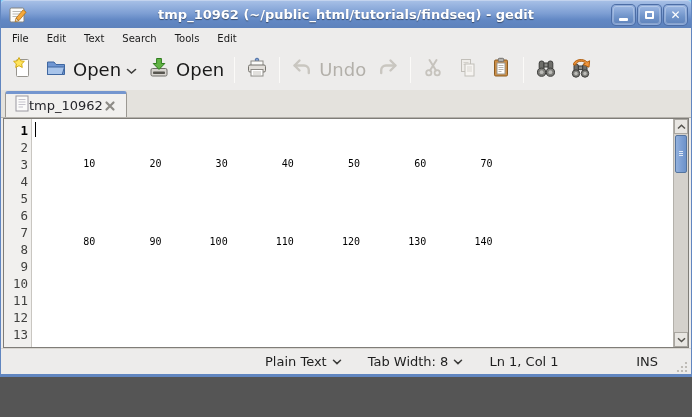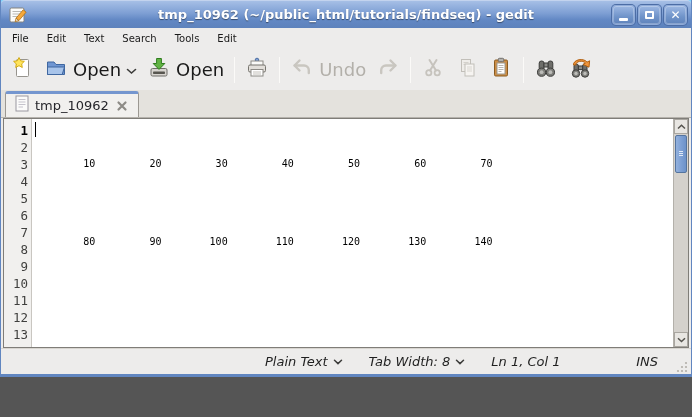--- a/index.html
+++ b/index.html
@@ -43,21 +43,21 @@
   .toolbar{ height:41px; flex:0 0 41px; display:flex; align-items:center; padding:0 4px; background:#edeceb;}
   .tbtn{ display:flex; align-items:center; gap:5px; padding:4px 5px; border-radius:3px; cursor:pointer; }
   .tbtn .lbl{ font-size:18px; color:#1a1a1a; }
   .tbtn.disabled .lbl{ color:#b3b0aa; }
   .tsep{ width:1px; height:26px; background:#d3d0cb; border-right:1px solid #fbfaf8; margin:0 5px; }
   .chev{ display:inline-block; }
 
   
   .tabbar{ height:28px; flex:0 0 28px; background:#e4e2dd; display:flex; align-items:flex-end; padding-left:4px; border-bottom:1px solid #b5b2ac;}
   .tab{
-    height:26px; display:flex; align-items:center; gap:6px; padding:0 9px;
+    height:26px; display:flex; align-items:center; padding:0 9px;
     background:#f1f0ee; border:1px solid #9b9892; border-bottom:none;
     border-top:3px solid #7496cf; border-radius:3px 3px 0 0; cursor:pointer;
   }
   .tab-label{ font-size:13px; color:#26262b; }
   .tab-close{ width:14px; height:14px; display:flex; align-items:center; justify-content:center; cursor:pointer; border-radius:2px;}
 
   
   .editor-wrap{ flex:1 1 auto; background:#edeceb; padding:0 2px; display:flex; min-height:0;}
   .editor-frame{ flex:1; border:1px solid #7f7d78; background:#fff; display:flex; min-width:0; }
   .text-region{ flex:1; display:flex; overflow:hidden; position:relative; }
@@ -86,21 +86,21 @@
     border:1px solid #54749f; border-radius:2px; cursor:grab;
   }
   .sthumb .grip{ position:absolute; left:3px; right:3px; height:1px; background:#dfe9f6; box-shadow:0 2px 0 #dfe9f6, 0 4px 0 #dfe9f6; top:15px;}
 
   
   .statusbar{
     height:26px; flex:0 0 26px; background:#edeceb; border-top:1px solid #d8d5d0;
     display:flex; align-items:center; font-size:13px; color:#1f1f1f;
   }
   .sb-spacer{ width:258px; flex:0 0 auto; }
-  .sb-item{ display:flex; align-items:center; gap:5px; padding:2px 6px; border-radius:2px;font-style:italic;}
+  .sb-item{ display:flex; align-items:center; gap:5px; padding:2px 6px; border-radius:2px;}
   .sb-item.clickable{ cursor:pointer; }
   .sb-gap{ width:14px; }
   .sb-ins{ margin-left:auto; margin-right:11px; }
   .grip-corner{ width:14px; height:14px; margin:0 2px 0 0; align-self:flex-end; }
 </style>
 </head>
 <body>
 
 <div class="window">
 

